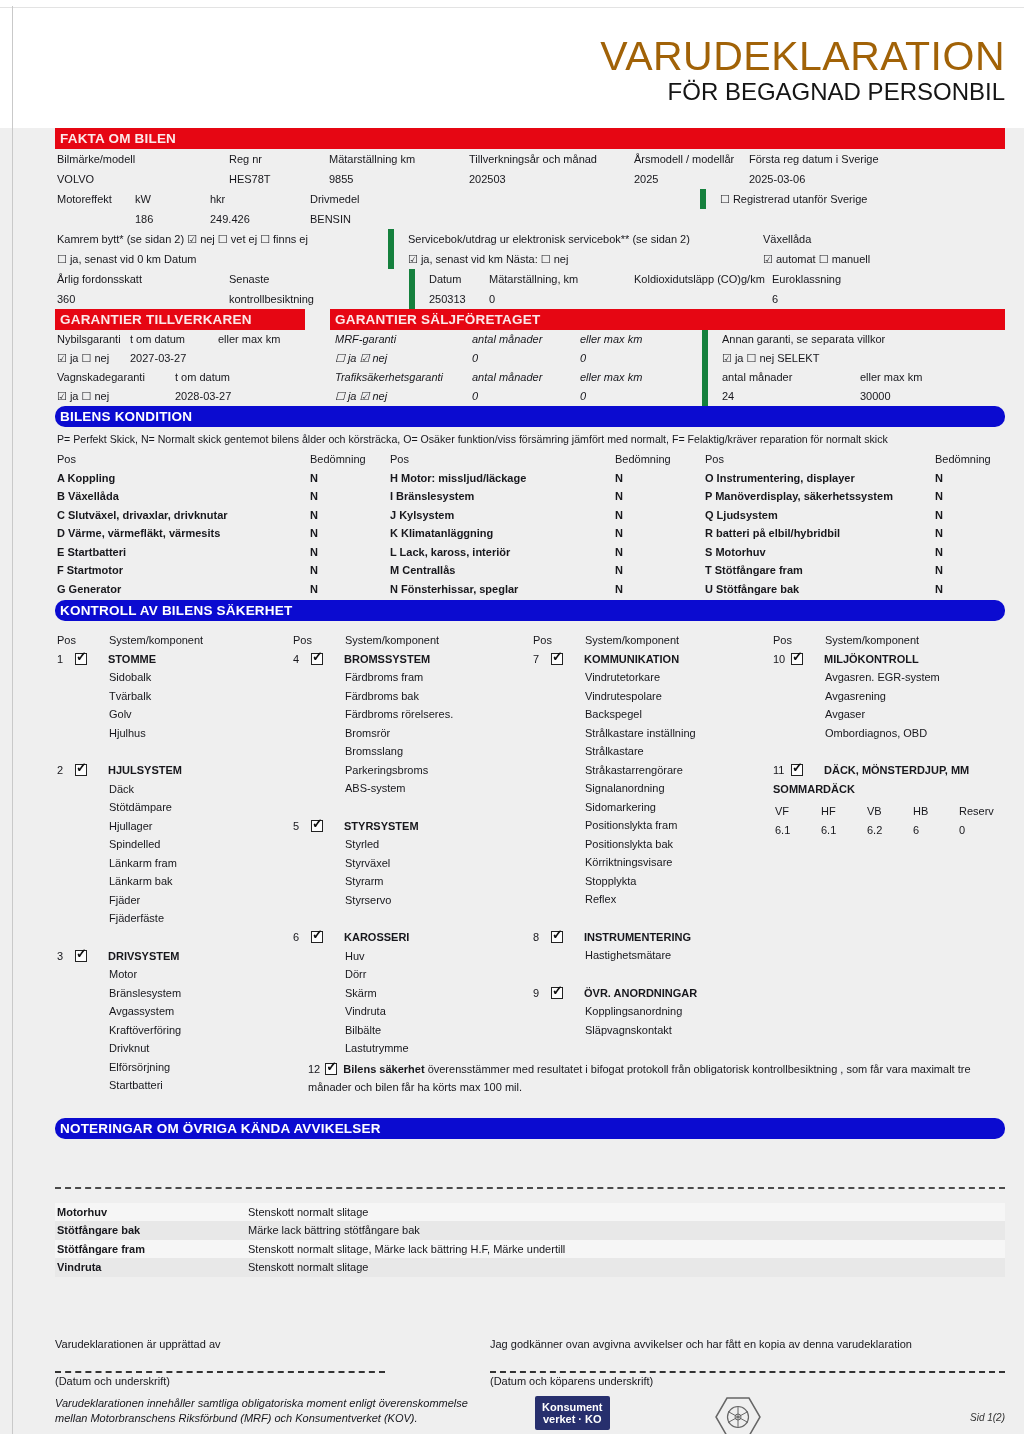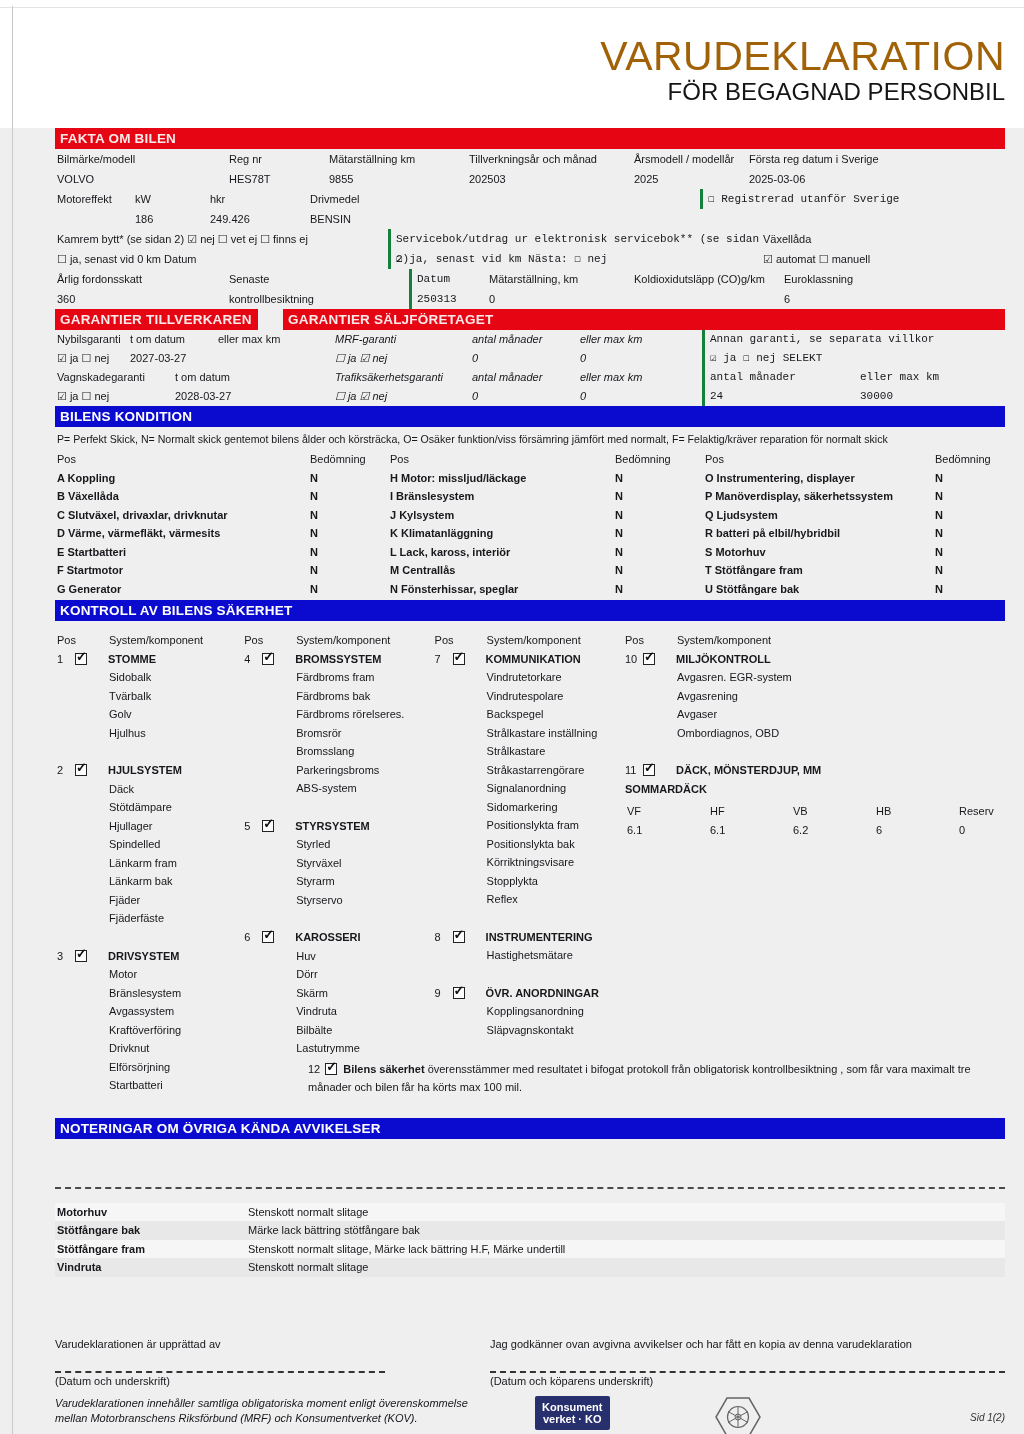--- a/index.html
+++ b/index.html
@@ -18,41 +18,41 @@
   .content { position:absolute; left:55px; top:0; width:950px; }
 
   
   .tophead { height:128px; text-align:right; padding-top:34px; background:transparent; }
   .t1 { font-size:41px; line-height:44px; color:#a16207; letter-spacing:0.5px; }
   .t2 { font-size:24px; line-height:27px; color:#151515; }
 
   
   .bar { height:21px; line-height:17px; padding:2px 0 2px 5px; color:#fff; font-weight:700; font-size:13.5px; letter-spacing:0.2px; }
   .red { background:#e60613; color:#fce9e9; }
-  .blue { background:#0b0bd0; }
+  .blue { background:#0b0bd0;border-radius:10px; }
 
   
   .frow { display:flex; height:20px; line-height:20px; padding-left:2px; }
   .frow span, .grow span { flex:none; white-space:nowrap; overflow:hidden; }
   .wf { flex:1 1 auto !important; }
   .w73{width:73px}.w75{width:75px}.w78{width:78px}.w80{width:80px}.w88{width:88px}
   .w100{width:100px}.w108{width:108px}.w115{width:115px}.w118{width:118px}.w137{width:137px}
-  .w140{width:140px}.w145{width:145px}.w150{width:150px}.w153{width:172px}.w165{width:165px}
+  .w140{width:140px}.w145{width:145px}.w150{width:138px}.w153{width:172px}.w165{width:165px}
   .w180{width:180px}.w390{width:390px}
-  .divl { border-left:3px solid #15803d; padding-left:5px;font-family:Liberation Mono, monospace; }
+  .divl { border-left:6px solid #15803d; padding-left:14px; }
 
   .kamblock { display:flex; }
   .kamblock .kcol > div { height:20px; line-height:20px; }
   .k1 { width:333px; padding-left:2px; }
   .k2 { width:375px; }
   .k3 { flex:1; }
 
   
   .gbars { display:flex; }
-  .gb1 { width:203px; }
+  .gb1 { width:250px; }
   .ggap { width:25px; }
   .gb2 { flex:1; }
   .gcontent { display:flex; }
   .grow { display:flex; line-height:19px; height:19px; }
   .gleft { width:280px; padding-left:2px; }
   .gmid { width:367px;font-style:italic; }
   .gright { flex:1; }
   .gright > div { line-height:19px; height:19px; }
 
   
@@ -71,21 +71,21 @@
   .chead { display:flex; line-height:18.5px; height:18.5px; margin-bottom:0; }
   .cpos { width:52px; flex:none; }
   .group { margin-top:0; margin-bottom:19px; }
   .ghead { display:flex; line-height:18.5px; height:18.5px; }
   .gnum { width:18px; flex:none; }
   .cb { width:12px; height:12px; border:1px solid #222; position:relative; display:inline-block; flex:none; margin-top:3px; background:#fdfdfd; }
   .cb.ck::after { content:"\2713"; position:absolute; left:0px; top:-6px; font-size:13px; font-weight:700; color:#111; }
   .gtitle { margin-left:21px; font-weight:700; white-space:nowrap; }
   .gitem { line-height:18.5px; height:18.5px; margin-left:52px; white-space:nowrap; }
   .subttl { font-weight:700; line-height:18.5px; height:18.5px; }
-  .tyrerow { display:flex; line-height:18.5px; height:18.5px; padding-left:2px;gap:37px; }
+  .tyrerow { display:flex; line-height:18.5px; height:18.5px; padding-left:2px; }
   .tyrerow span { width:46px; flex:none; }
   .tyrehead { margin-top:4px; }
   .item12 { position:absolute; left:253px; top:460px; width:702px; line-height:18px; }
   .cbi { display:inline-block; width:12px; height:12px; border:1px solid #222; position:relative; margin:0 6px 0 5px; vertical-align:-2px; background:#fdfdfd; }
   .cbi.ck::after { content:"\2713"; position:absolute; left:0px; top:-6px; font-size:13px; font-weight:700; color:#111; }
   .b { font-weight:700; }
 
   
   .notesec { margin-top:4px; }
   .noterule { border-top:2px dashed #4a4a4a; margin-top:48px; }

